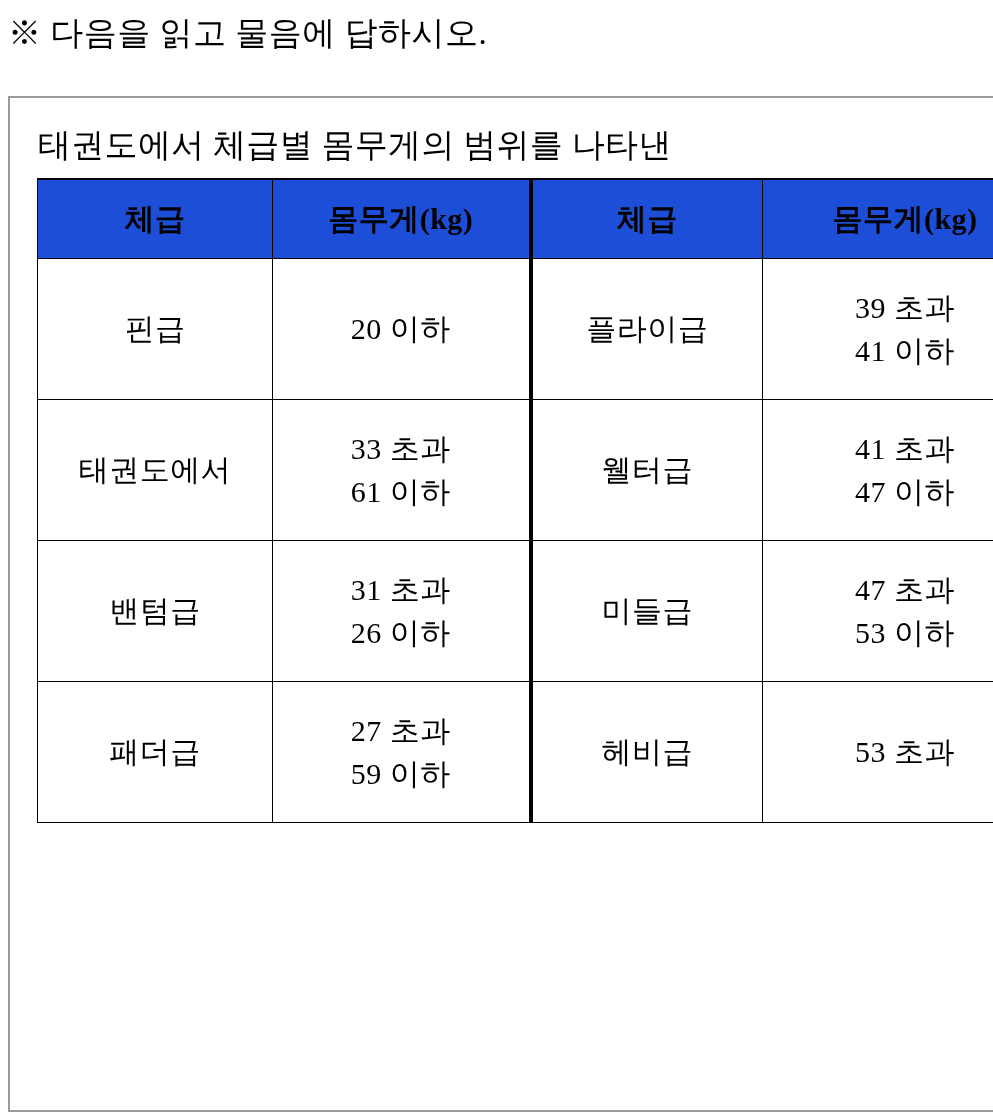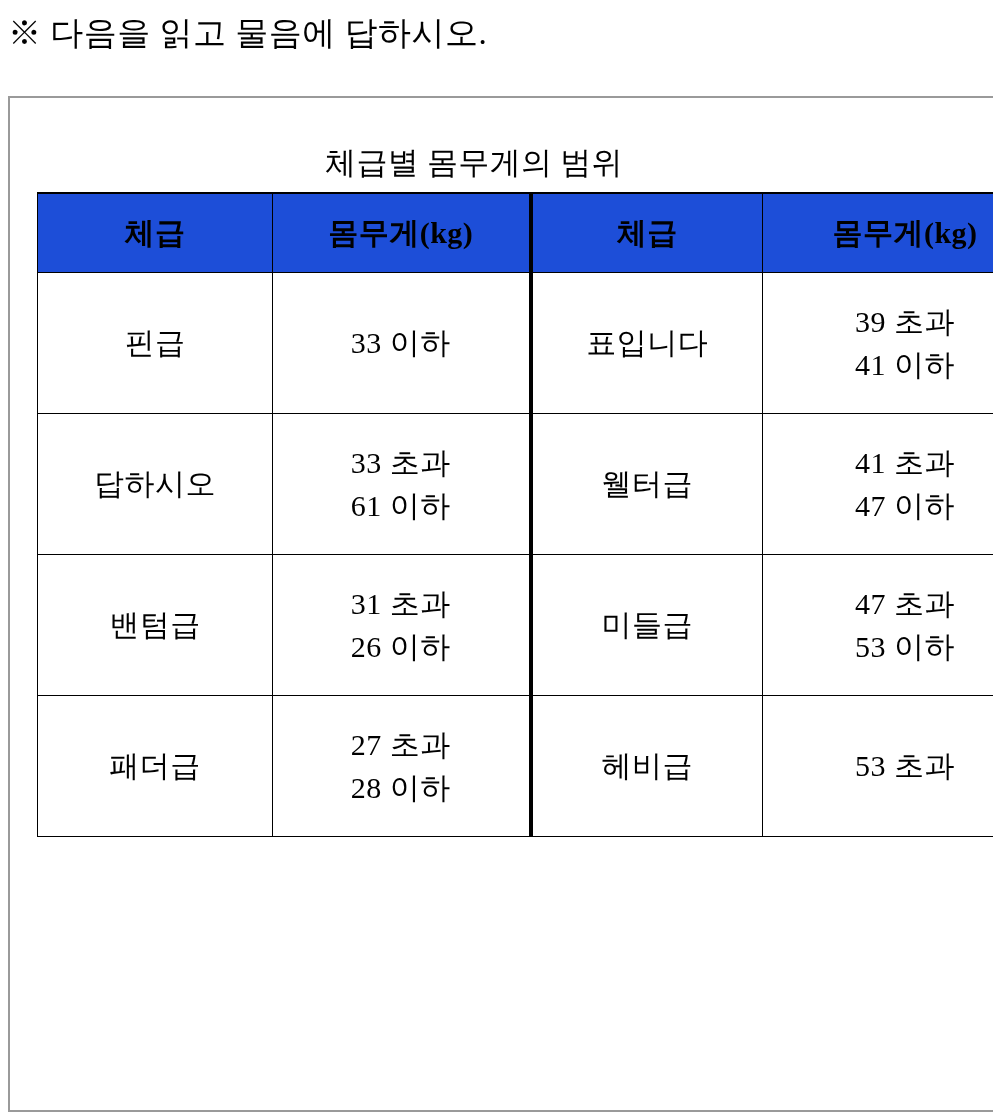--- a/index.html
+++ b/index.html
@@ -114,23 +114,23 @@
 </head>
 <body>
 
 <div class="page">
 
   <div class="instruction">※ 다음을 읽고 물음에 답하시오.</div>
 
   <div class="box">
 
     <div class="box-intro">
+      <div>태권도에서 체급별 몸무게의 범위를 나타낸</div>
     </div>
 
-    <div class="table-caption">체급별 몸무게의 범위</div>
 
     <table class="weight-table">
       <colgroup>
         <col class="c1">
           <col class="c2">
           <col class="c3">
           <col class="c4">
       </colgroup>
       <thead>
         <tr>
@@ -138,31 +138,31 @@
           <th class="div-left nowrap">몸무게(kg)</th>
           <th>체급</th>
           <th class="nowrap">몸무게(kg)</th>
         </tr>
       </thead>
       <tbody>
 
         <tr>
           <td>핀급</td>
           <td class="div-left one-line">
-            <span>33 이하</span>
-          </td>
-          <td>표입니다</td>
+            <span>20 이하</span>
+          </td>
+          <td>플라이급</td>
           <td class="two-line">
             <span>39 초과</span>
             <span>41 이하</span>
           </td>
         </tr>
 
         <tr>
-          <td>답하시오</td>
+          <td>태권도에서</td>
           <td class="div-left two-line">
             <span>33 초과</span>
             <span>61 이하</span>
           </td>
           <td>웰터급</td>
           <td class="two-line">
             <span>41 초과</span>
             <span>47 이하</span>
           </td>
         </tr>
@@ -177,21 +177,21 @@
           <td class="two-line">
             <span>47 초과</span>
             <span>53 이하</span>
           </td>
         </tr>
 
         <tr>
           <td>패더급</td>
           <td class="div-left two-line">
             <span>27 초과</span>
-            <span>28 이하</span>
+            <span>59 이하</span>
           </td>
           <td>헤비급</td>
           <td class="one-line">
             <span>53 초과</span>
           </td>
         </tr>
 
       </tbody>
     </table>
 

